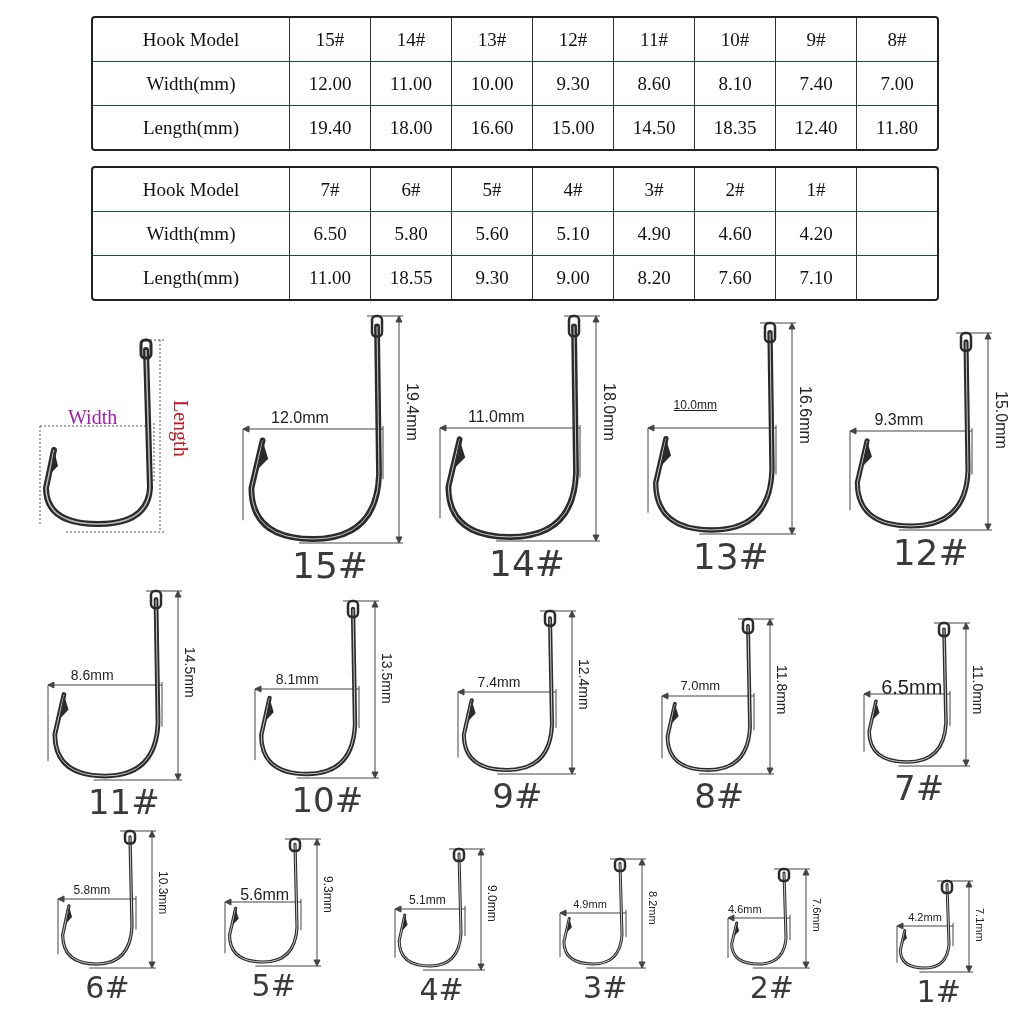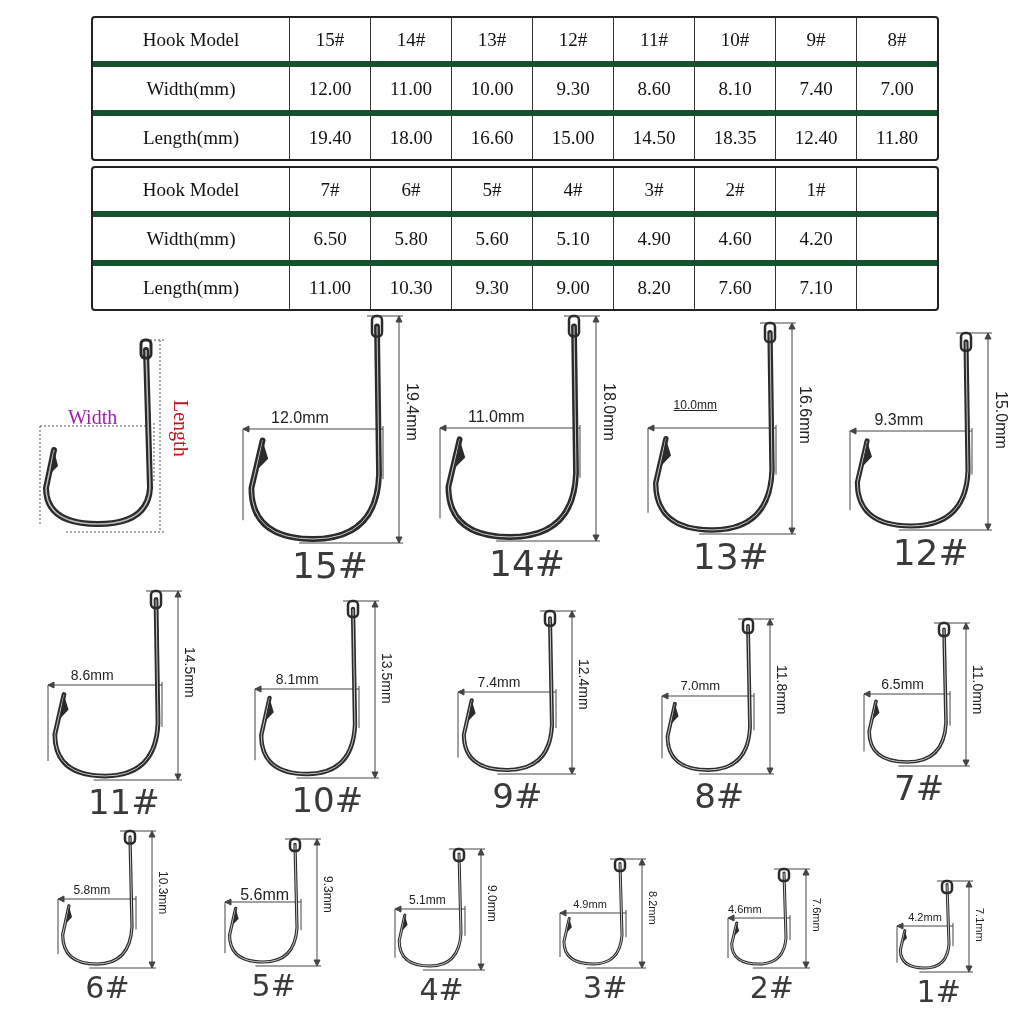--- a/index.html
+++ b/index.html
@@ -1,18 +1,18 @@
 <!DOCTYPE html>
 <html><head>
   <meta charset="utf-8">
   <style>
     html, body { margin: 0; padding: 0; background: #ffffff; }
     body { width: 1024px; height: 1024px; position: relative; overflow: hidden; font-family: "Liberation Sans", sans-serif; }
     .spec-table { position: absolute; left: 91px; border: 2px solid #222; border-radius: 4px; border-collapse: separate; border-spacing: 0; font-family: "Liberation Serif", serif; font-size: 19px; color: #111; }
-    .spec-table td { border-right: 1px solid #333; border-bottom: 6px solid #14532d; text-align: center; height: 43px; padding: 0; }
+    .spec-table td { border-right: 1px solid #333; border-bottom: 1px solid #14532d; text-align: center; height: 43px; padding: 0; }
     .spec-table tr:last-child td { border-bottom: none; }
     .spec-table td:last-child { border-right: none; }
     .spec-table td.hdr { width: 196px; }
     .spec-table td.val { width: 80px; }
     #table1 { top: 16px; }
     #table2 { top: 166px; }
     .hook { position: absolute; }
     .hook svg { position: absolute; left: 0; top: 0; overflow: visible; }
     .dim-w, .dim-l { position: absolute; color: #222; white-space: nowrap; }
     .dim-l { transform-origin: left top; transform: rotate(90deg); }
@@ -81,21 +81,21 @@
     <td class="val">5.60</td>
     <td class="val">5.10</td>
     <td class="val">4.90</td>
     <td class="val">4.60</td>
     <td class="val">4.20</td>
     <td class="val"></td>
   </tr>
   <tr>
     <td class="hdr">Length(mm)</td>
     <td class="val">11.00</td>
-    <td class="val">10.30</td>
+    <td class="val">18.55</td>
     <td class="val">9.30</td>
     <td class="val">9.00</td>
     <td class="val">8.20</td>
     <td class="val">7.60</td>
     <td class="val">7.10</td>
     <td class="val"></td>
   </tr>
 </tbody>
   </table>
 
@@ -322,21 +322,21 @@
           <line x1="0" y1="72" x2="0" y2="129.6"></line>
           <line x1="86" y1="69" x2="86" y2="103.67999999999999"></line>
         </g>
       <g class="shape">
           <path d="M80,7.2 L82,100.8 Q80,140 43,140 Q5.16,140 5.16,109.44 L12.040000000000001,79.2" fill="none" stroke="#2b2b2b" stroke-width="3.5833333333333335" stroke-linecap="round"></path>
           <path d="M80,7.2 L82,100.8 Q80,140 43,140 Q5.16,140 5.16,109.44 L12.040000000000001,79.2" fill="none" stroke="#c8c8c8" stroke-width="1"></path>
           <path d="M12.040000000000001,79.2 L8.6,97.92 L15.479999999999999,90.72 Z" fill="#2b2b2b"></path>
           <rect x="75" y="1" width="10" height="12.959999999999999" rx="4" fill="none" stroke="#2b2b2b" stroke-width="2.5"></rect>
         </g>
     </svg>
-    <span class="dim-w" style="font-size: 14px; left: 17.2px; top: 54px;">6.5mm</span>
+    <span class="dim-w" style="font-size: 20px; left: 17.2px; top: 54px;">6.5mm</span>
     <span class="dim-l" style="font-size: 14px; left: 122px; top: 43.2px;">11.0mm</span>
     <span class="model" style="font-size: 34px; left: 30.1px; top: 146px;">7#</span>
   </div>
     <div class="hook" style="left: 58px; top: 830px; width: 108px; height: 188px;">
     <svg width="108" height="142">
       <g class="dims" stroke="#444" stroke-width="1" fill="#444">
           <line x1="62" y1="1" x2="98" y2="1"></line>
           <line x1="94" y1="1" x2="94" y2="138"></line>
           <line x1="31.200000000000003" y1="138" x2="98" y2="138"></line>
           <path d="M91,7 L94,1 L97,7 Z"></path>

